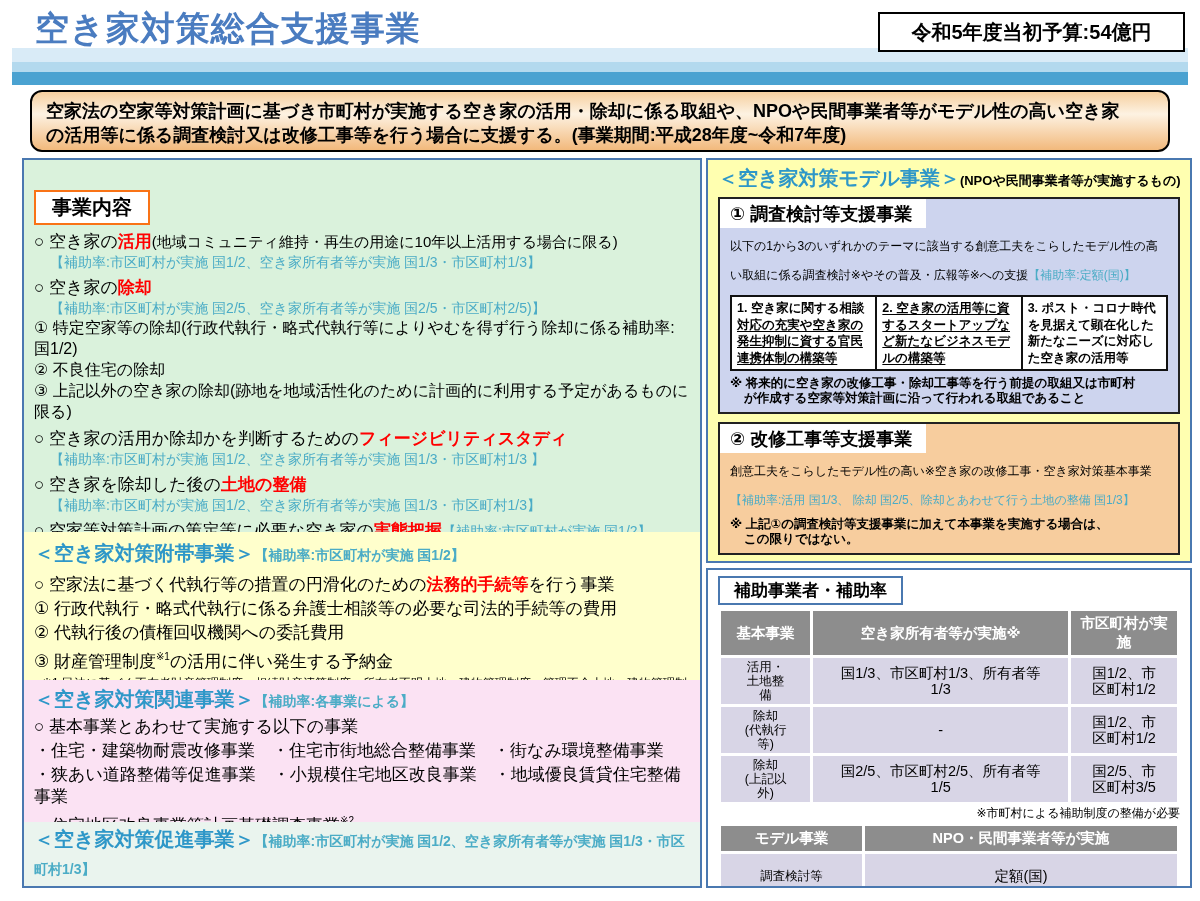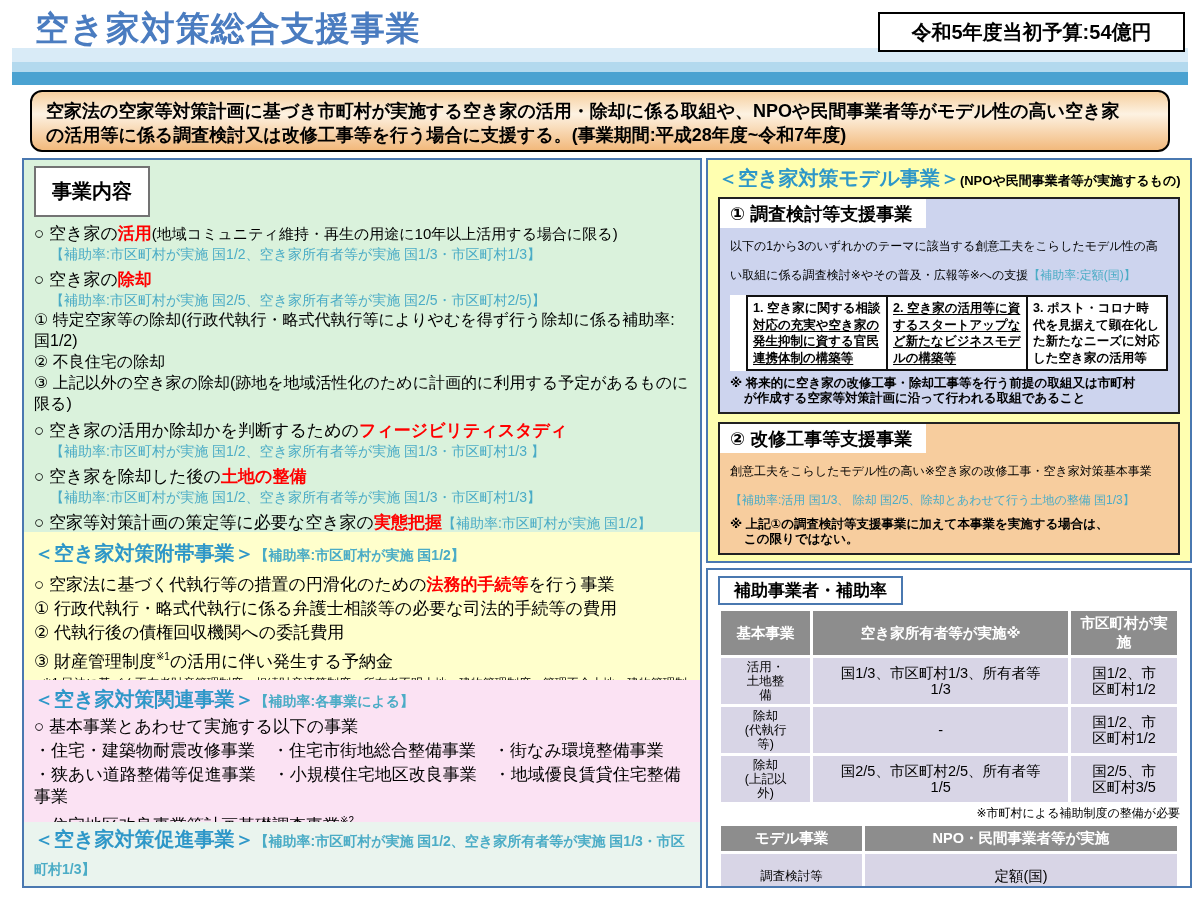--- a/index.html
+++ b/index.html
@@ -36,22 +36,22 @@
   .model-panel{left:706px;top:158px;width:486px;height:405px;background:#ffffb0;padding:5px 10px;}
   .subsidy-panel{left:706px;top:568px;width:486px;height:320px;background:#ffffff;padding:6px 10px;}
 
   .sec{box-sizing:border-box;overflow:hidden;padding:4px 10px 0 10px;}
   .sec-basic{height:372px;background:#daf2dc;padding-top:6px;}
   .sec-futai{height:148px;background:#ffffcc;}
   .sec-kanren{height:142px;background:#fbe2f3;padding-top:2px;}
   .sec-sokushin{height:64px;background:#eaf4ee;}
 
   .label-box{
-    display:inline-block;background:#fff;border:2px solid #737373;
-    padding:10px 16px;font-size:20px;font-weight:bold;
+    display:inline-block;background:#fff;border:2px solid #f97316;
+    padding:2px 16px;font-size:20px;font-weight:bold;margin-top:24px;
   }
   .sec-heading{font-size:20px;font-weight:bold;color:#2e97c8;line-height:26px;margin-top:4px;}
   .sec-heading .rate{font-size:14px;font-weight:bold;}
   .line{font-size:17px;line-height:22px;margin-top:6px;}
   .red{color:#ff0000;font-weight:bold;}
   .rate{color:#4bacc6;}
   .rate-line{font-size:14px;line-height:18px;color:#4bacc6;padding-left:16px;}
   .rate-inline{font-size:14px;}
   .sub{font-size:16px;line-height:21px;}
   .paren{font-size:15px;}
@@ -67,21 +67,21 @@
   .mbox-title{
     display:inline-block;background:#fff;margin:-6px 0 4px -10px;
     padding:3px 14px 2px 10px;font-size:18px;font-weight:bold;
   }
   .mbody{font-size:12px;line-height:29px;}
   .theme-table{display:flex;margin-top:5px;background:#fff;}
   .theme-cell{
     box-sizing:border-box;width:148px;border:2px solid #111;margin-left:-2px;
     padding:3px 5px;font-size:12.5px;font-weight:bold;line-height:16.5px;background:#fff;
   }
-  .theme-cell:first-child{margin-left:16px;}
+  .theme-cell:first-child{margin-left:0;}
   .u{text-decoration:underline;text-underline-offset:2px;}
   .mnote{font-size:12.5px;line-height:15px;margin-top:5px;font-weight:bold;}
   .mnote .indent{padding-left:14px;}
 
   
   .subsidy-label{
     display:inline-block;background:#fff;border:2px solid #4a78b0;
     padding:1px 14px;font-size:17px;font-weight:bold;
   }
   table.rates{border-collapse:separate;border-spacing:3px;margin-top:3px;width:462px;table-layout:fixed;}

